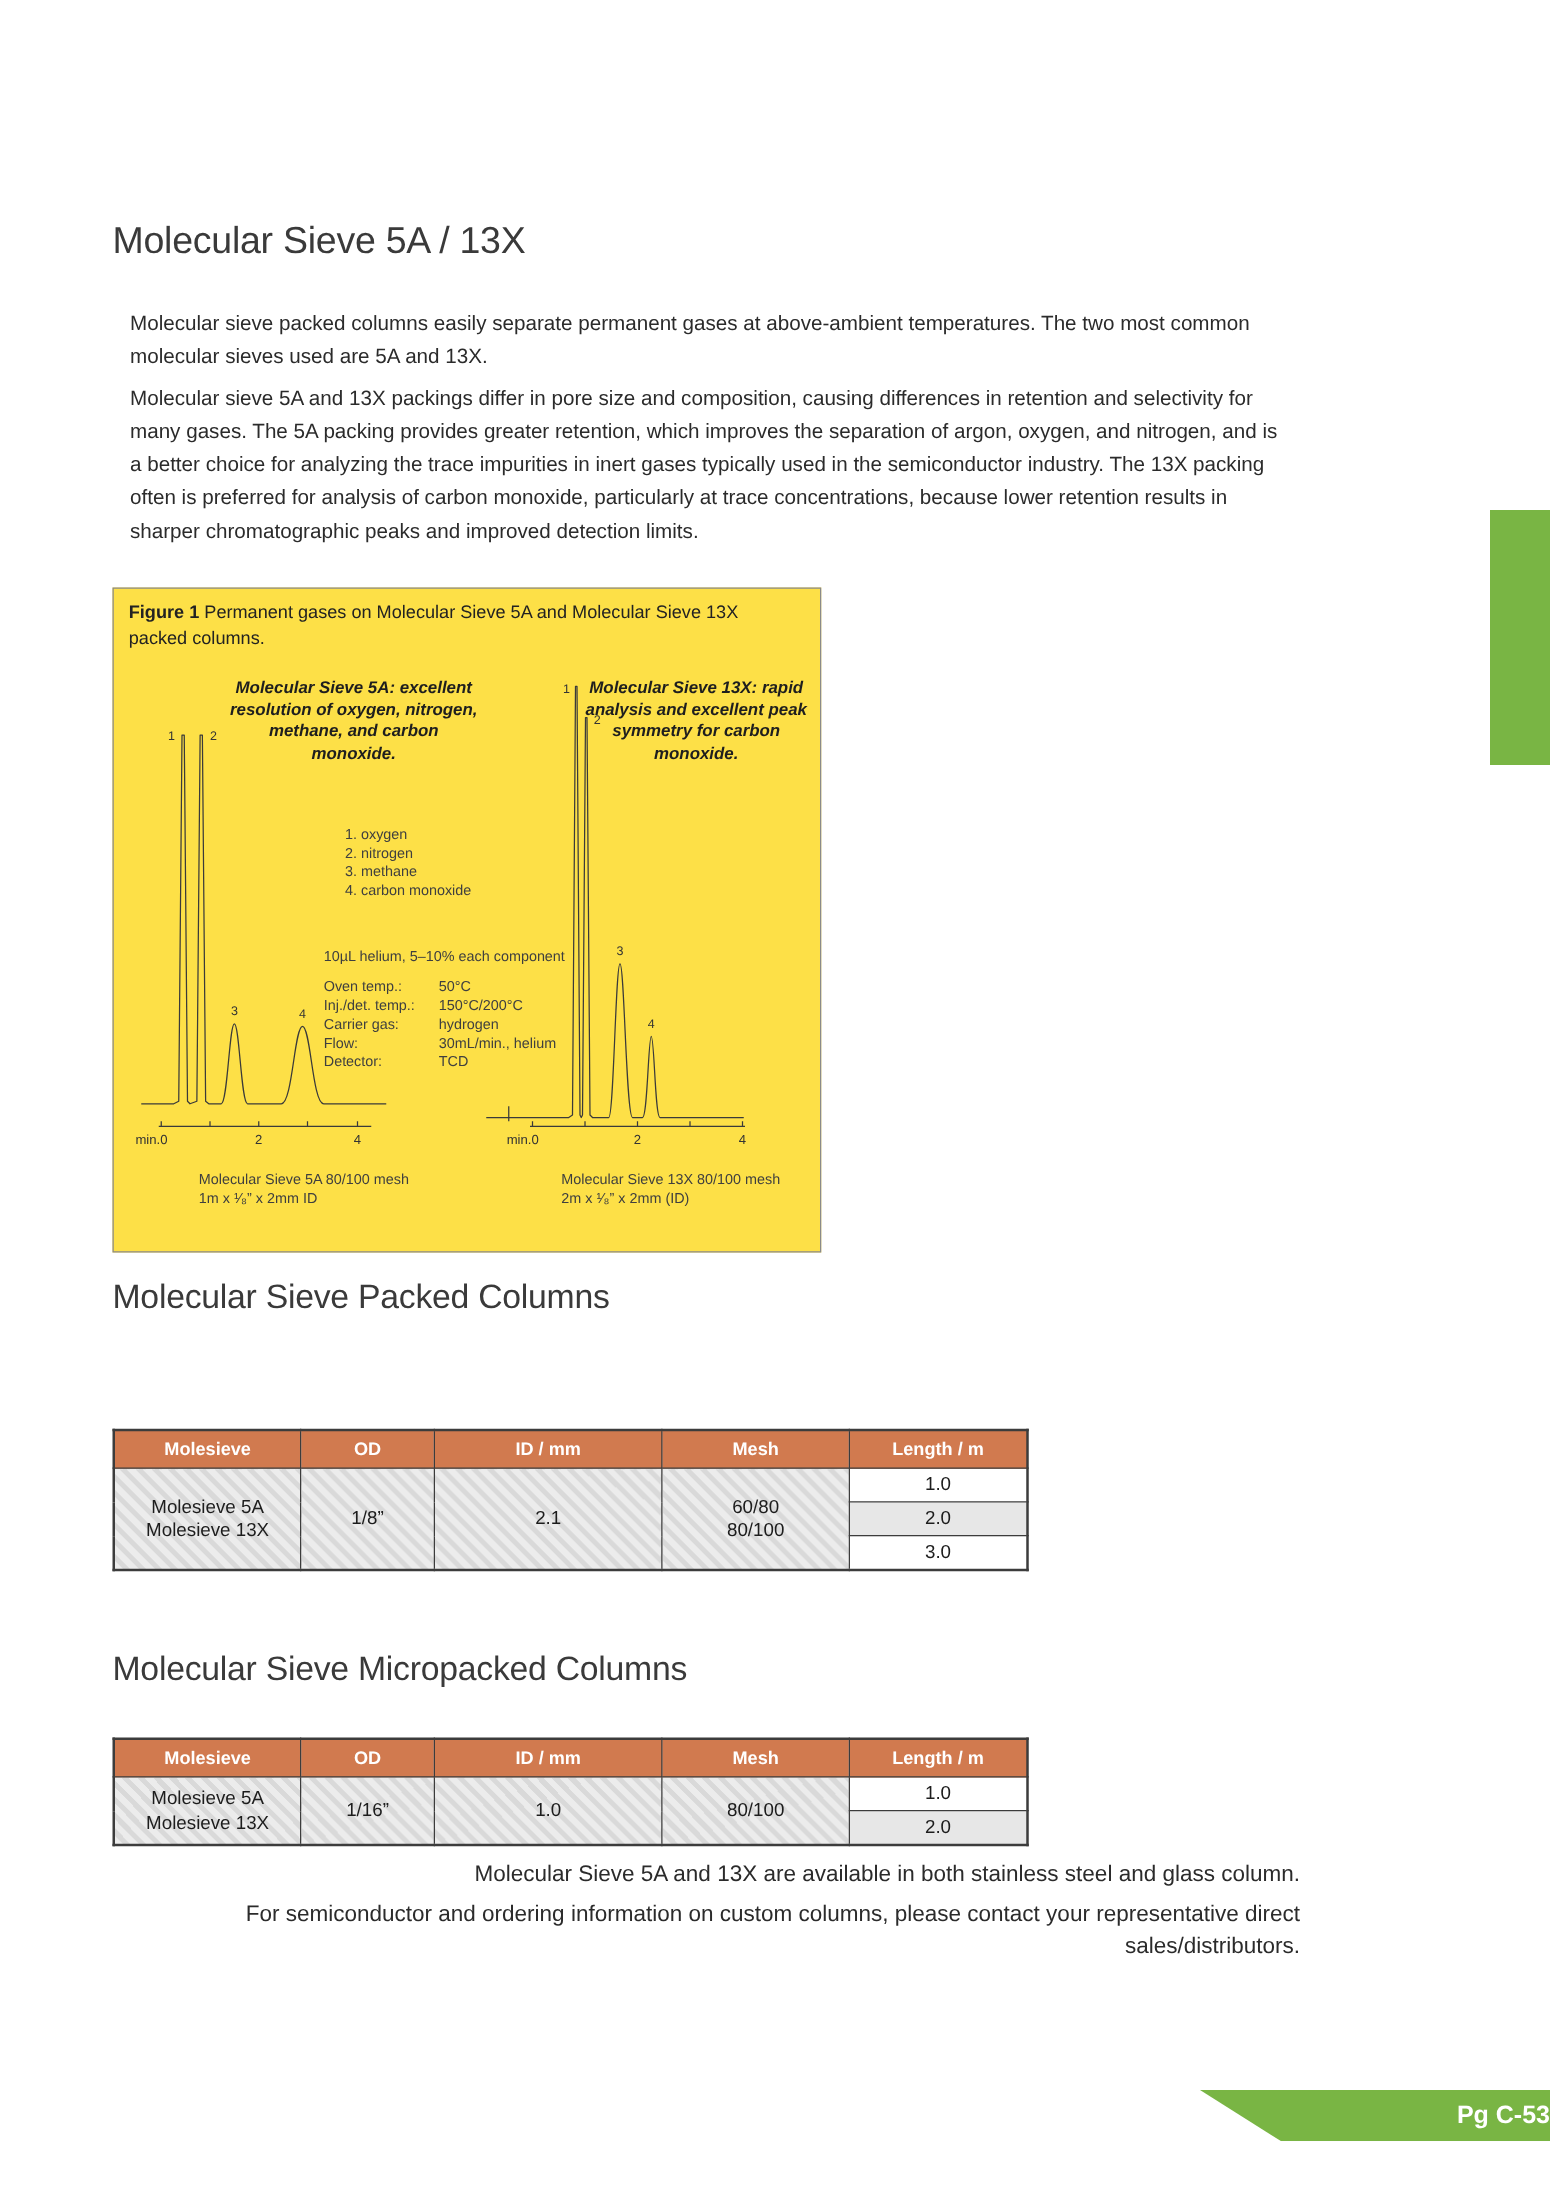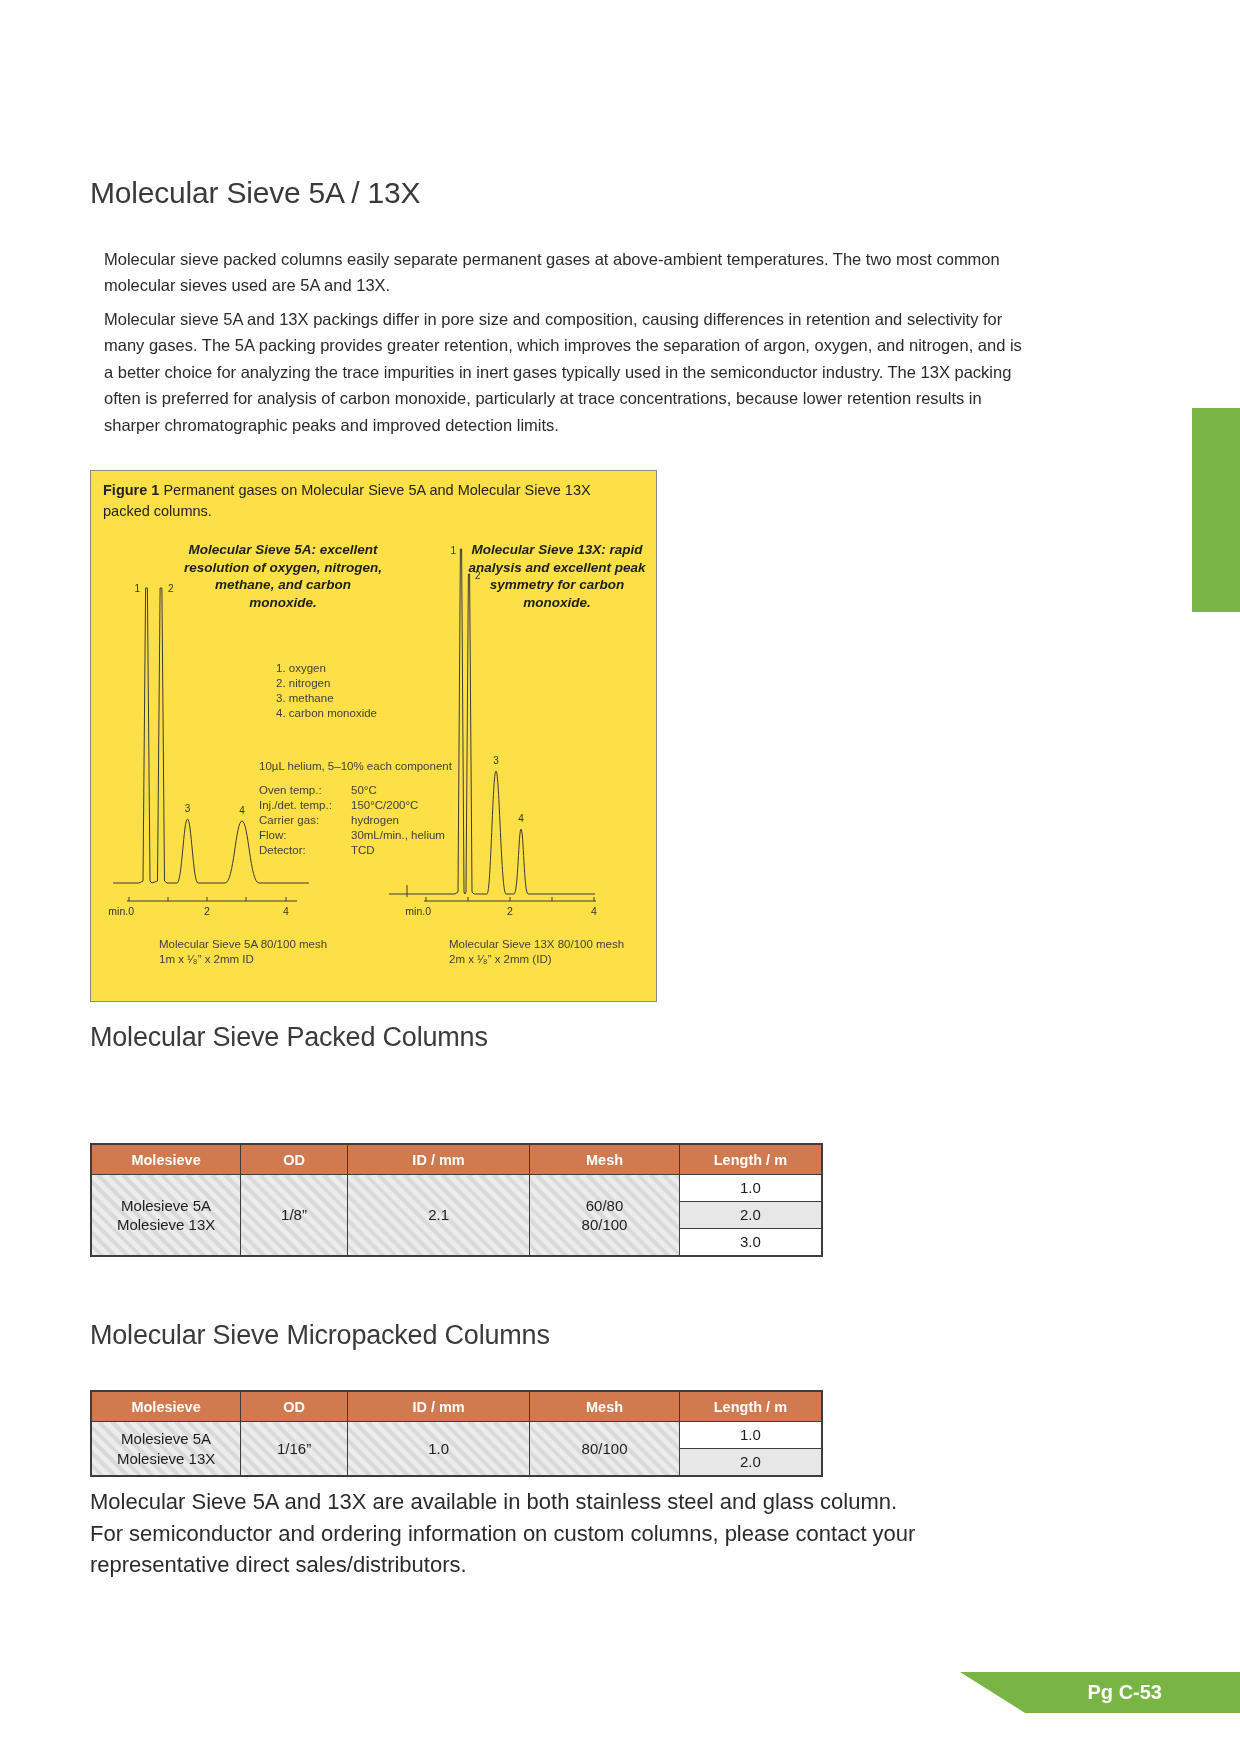--- a/index.html
+++ b/index.html
@@ -41,29 +41,29 @@
   .tbl{position:absolute;left:90px;border-collapse:collapse;width:733px;
        border:2px solid #3c3c3c;font-size:15px;color:#1d1d1d;}
   .tbl1{top:1143px;}
   .tbl2{top:1390px;}
   .tbl th{background:var(--table-header,#d17a4f);color:#fff;font-size:14.5px;font-weight:700;
           border:1px solid #3c3c3c;height:29px;padding:0 6px;}
   .tbl td{border:1px solid #3c3c3c;text-align:center;vertical-align:middle;height:26px;
           padding:0 6px;line-height:1.3;}
   .hatch{background:repeating-linear-gradient(45deg,#ececec 0 5px,#d9d9d9 5px 9px);}
   .len.alt{background:var(--row-alt,#e7e7e7);}
-  .note{position:absolute;left:90px;width:950px;margin:0;font-size:22px;line-height:1.4;}
+  .note{position:absolute;left:90px;width:950px;margin:0;font-size:18px;line-height:1.4;text-align:right;}
   .note1{top:1487px;}
   .note2{top:1519px;}
   
   .footer-band{position:absolute;left:960px;top:1672px;width:280px;height:41px;
                background:var(--accent-green,#79b544);
                clip-path:polygon(0 0,100% 0,100% 100%,65px 100%);
                color:#fff;font-size:20px;font-weight:700;line-height:41px;
-               text-align:right;box-sizing:border-box;padding-right:78px;}
+               text-align:right;box-sizing:border-box;}
   svg text{font-family:"Liberation Sans",sans-serif;fill:#333;}
 </style>
 </head>
 <body>
 
 <div class="page">
 
   <div class="side-tab"></div>
 
   <h1 class="title">Molecular Sieve 5A / 13X</h1>

